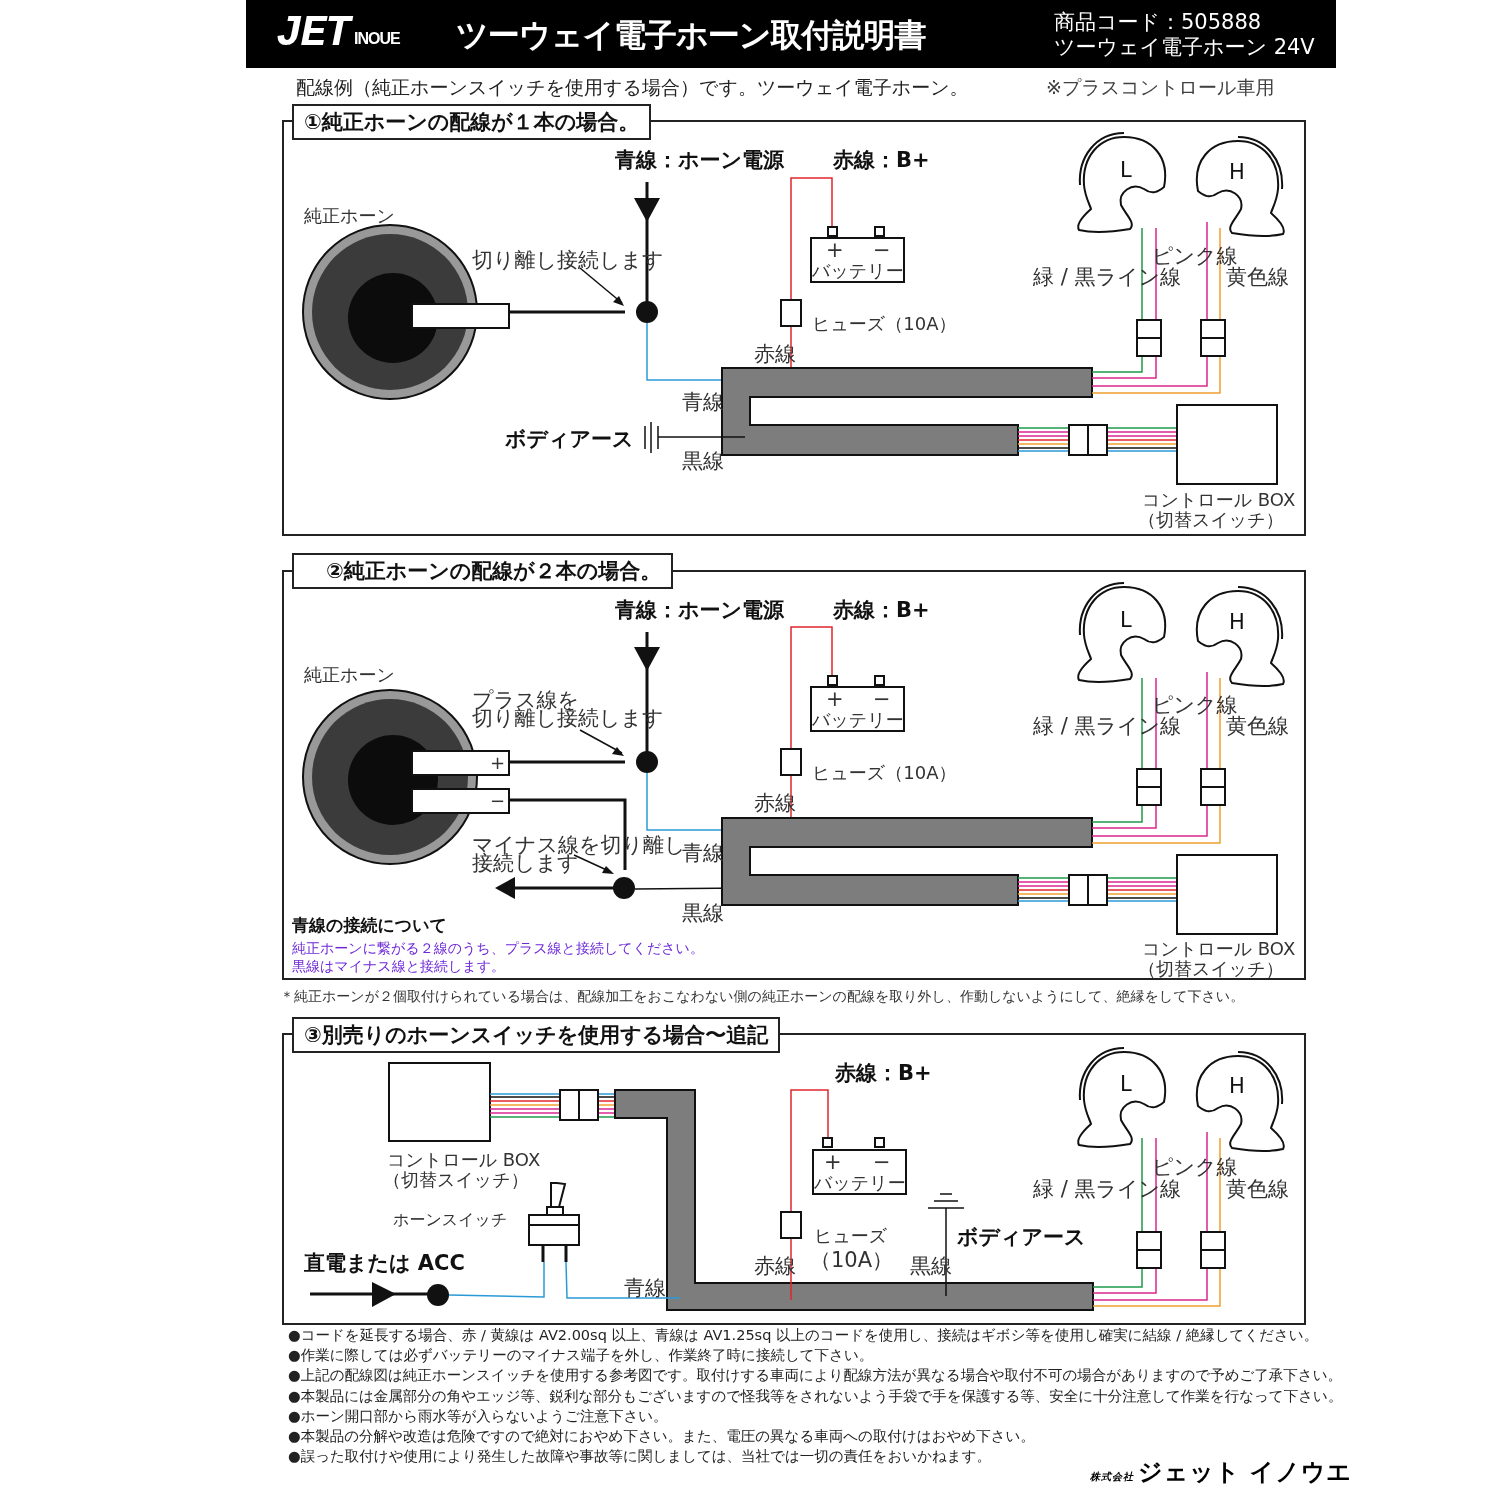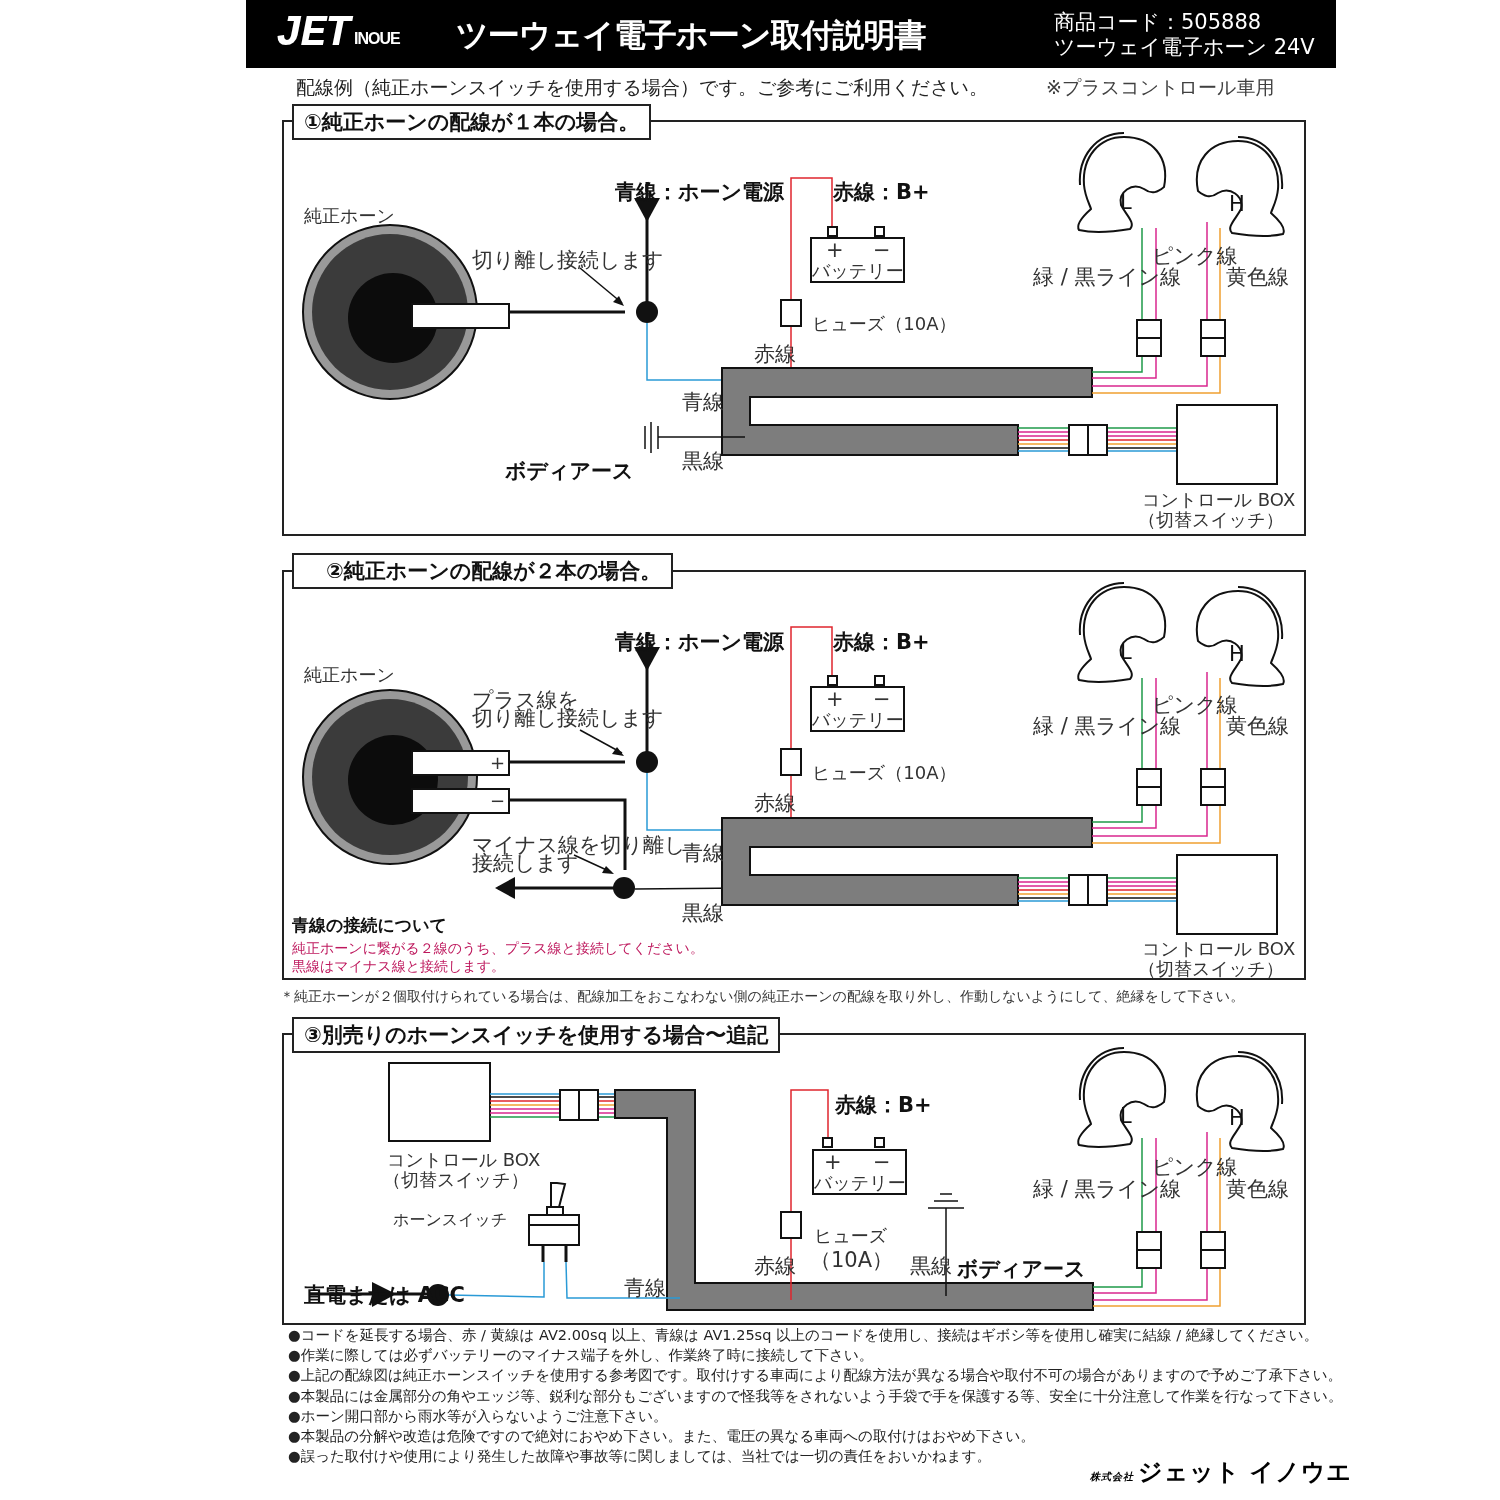--- a/index.html
+++ b/index.html
@@ -10,40 +10,40 @@
   .logo-sub{position:absolute;left:108px;top:30px;color:#fff;font-size:16px;font-weight:bold;letter-spacing:-1px;font-family:"Liberation Sans",sans-serif;}
   .title{position:absolute;left:210px;top:14px;color:#fff;font-size:32px;font-weight:bold;letter-spacing:-1px;}
   .code1,.code2{position:absolute;left:808px;color:#fff;font-size:21px;}
   .code1{top:8px}.code2{top:33px}
   .intro{left:296px;top:75px;font-size:19px;color:#222;}
   .intro-note{left:1046px;top:75px;font-size:19px;color:#404040;}
   .frame{position:absolute;border:2px solid #222;}
   .sec-title{position:absolute;background:#fff;border:2px solid #222;font-weight:bold;font-size:21px;padding:2px 10px;color:#111;}
   .lbl{font-size:21px;color:#333;}
   .lbl-lg{font-size:18px;color:#333;}
-  .bold-lbl{font-size:21px;font-weight:bold;color:#111;margin-top:32px;}
-  .note{font-size:14px;color:#be185d;}
+  .bold-lbl{font-size:21px;font-weight:bold;color:#111;}
+  .note{font-size:14px;color:#6d28d9;}
   .bullets{position:absolute;left:288px;top:1325px;font-size:14.5px;line-height:20.2px;color:#222;}
   .bullets div{white-space:nowrap;}
   .company{position:absolute;left:1090px;top:1456px;font-weight:bold;font-size:24px;color:#000;letter-spacing:1px;}
   .company small{font-size:10px;font-style:italic;margin-right:4px;}
   svg{position:absolute;left:0;top:0;}
 </style>
 </head>
 <body>
 
 <div class="header">
   <div class="logo">JET</div>
   <div class="logo-sub">INOUE</div>
   <div class="title">ツーウェイ電子ホーン取付説明書</div>
   <div class="code1">商品コード：505888</div>
   <div class="code2">ツーウェイ電子ホーン 24V</div>
 </div>
 
-<div class="abs intro">配線例（純正ホーンスイッチを使用する場合）です。ご参考にご利用ください。</div>
+<div class="abs intro">配線例（純正ホーンスイッチを使用する場合）です。ツーウェイ電子ホーン。</div>
 <div class="abs intro-note">※プラスコントロール車用</div>
 
 <div class="frame" style="left:282px;top:120px;width:1020px;height:412px;"></div>
 <div class="frame" style="left:282px;top:570px;width:1020px;height:406px;"></div>
 <div class="frame" style="left:282px;top:1033px;width:1020px;height:288px;"></div>
 
 <svg width="1500" height="1500" viewBox="0 0 1500 1500">
   <defs>
     <g id="hornL">
       <path d="M0,0 C-28,0 -45,28 -40,55 C-38,65 -33,70 -32,75 C-40,85 -48,95 -45,100 C-35,104 -10,102 5,100 C10,92 0,85 -5,75 C-5,60 15,55 25,65 C32,70 40,65 45,55 C48,25 28,0 0,0 Z" fill="#fff" stroke="#111" stroke-width="2"></path>

